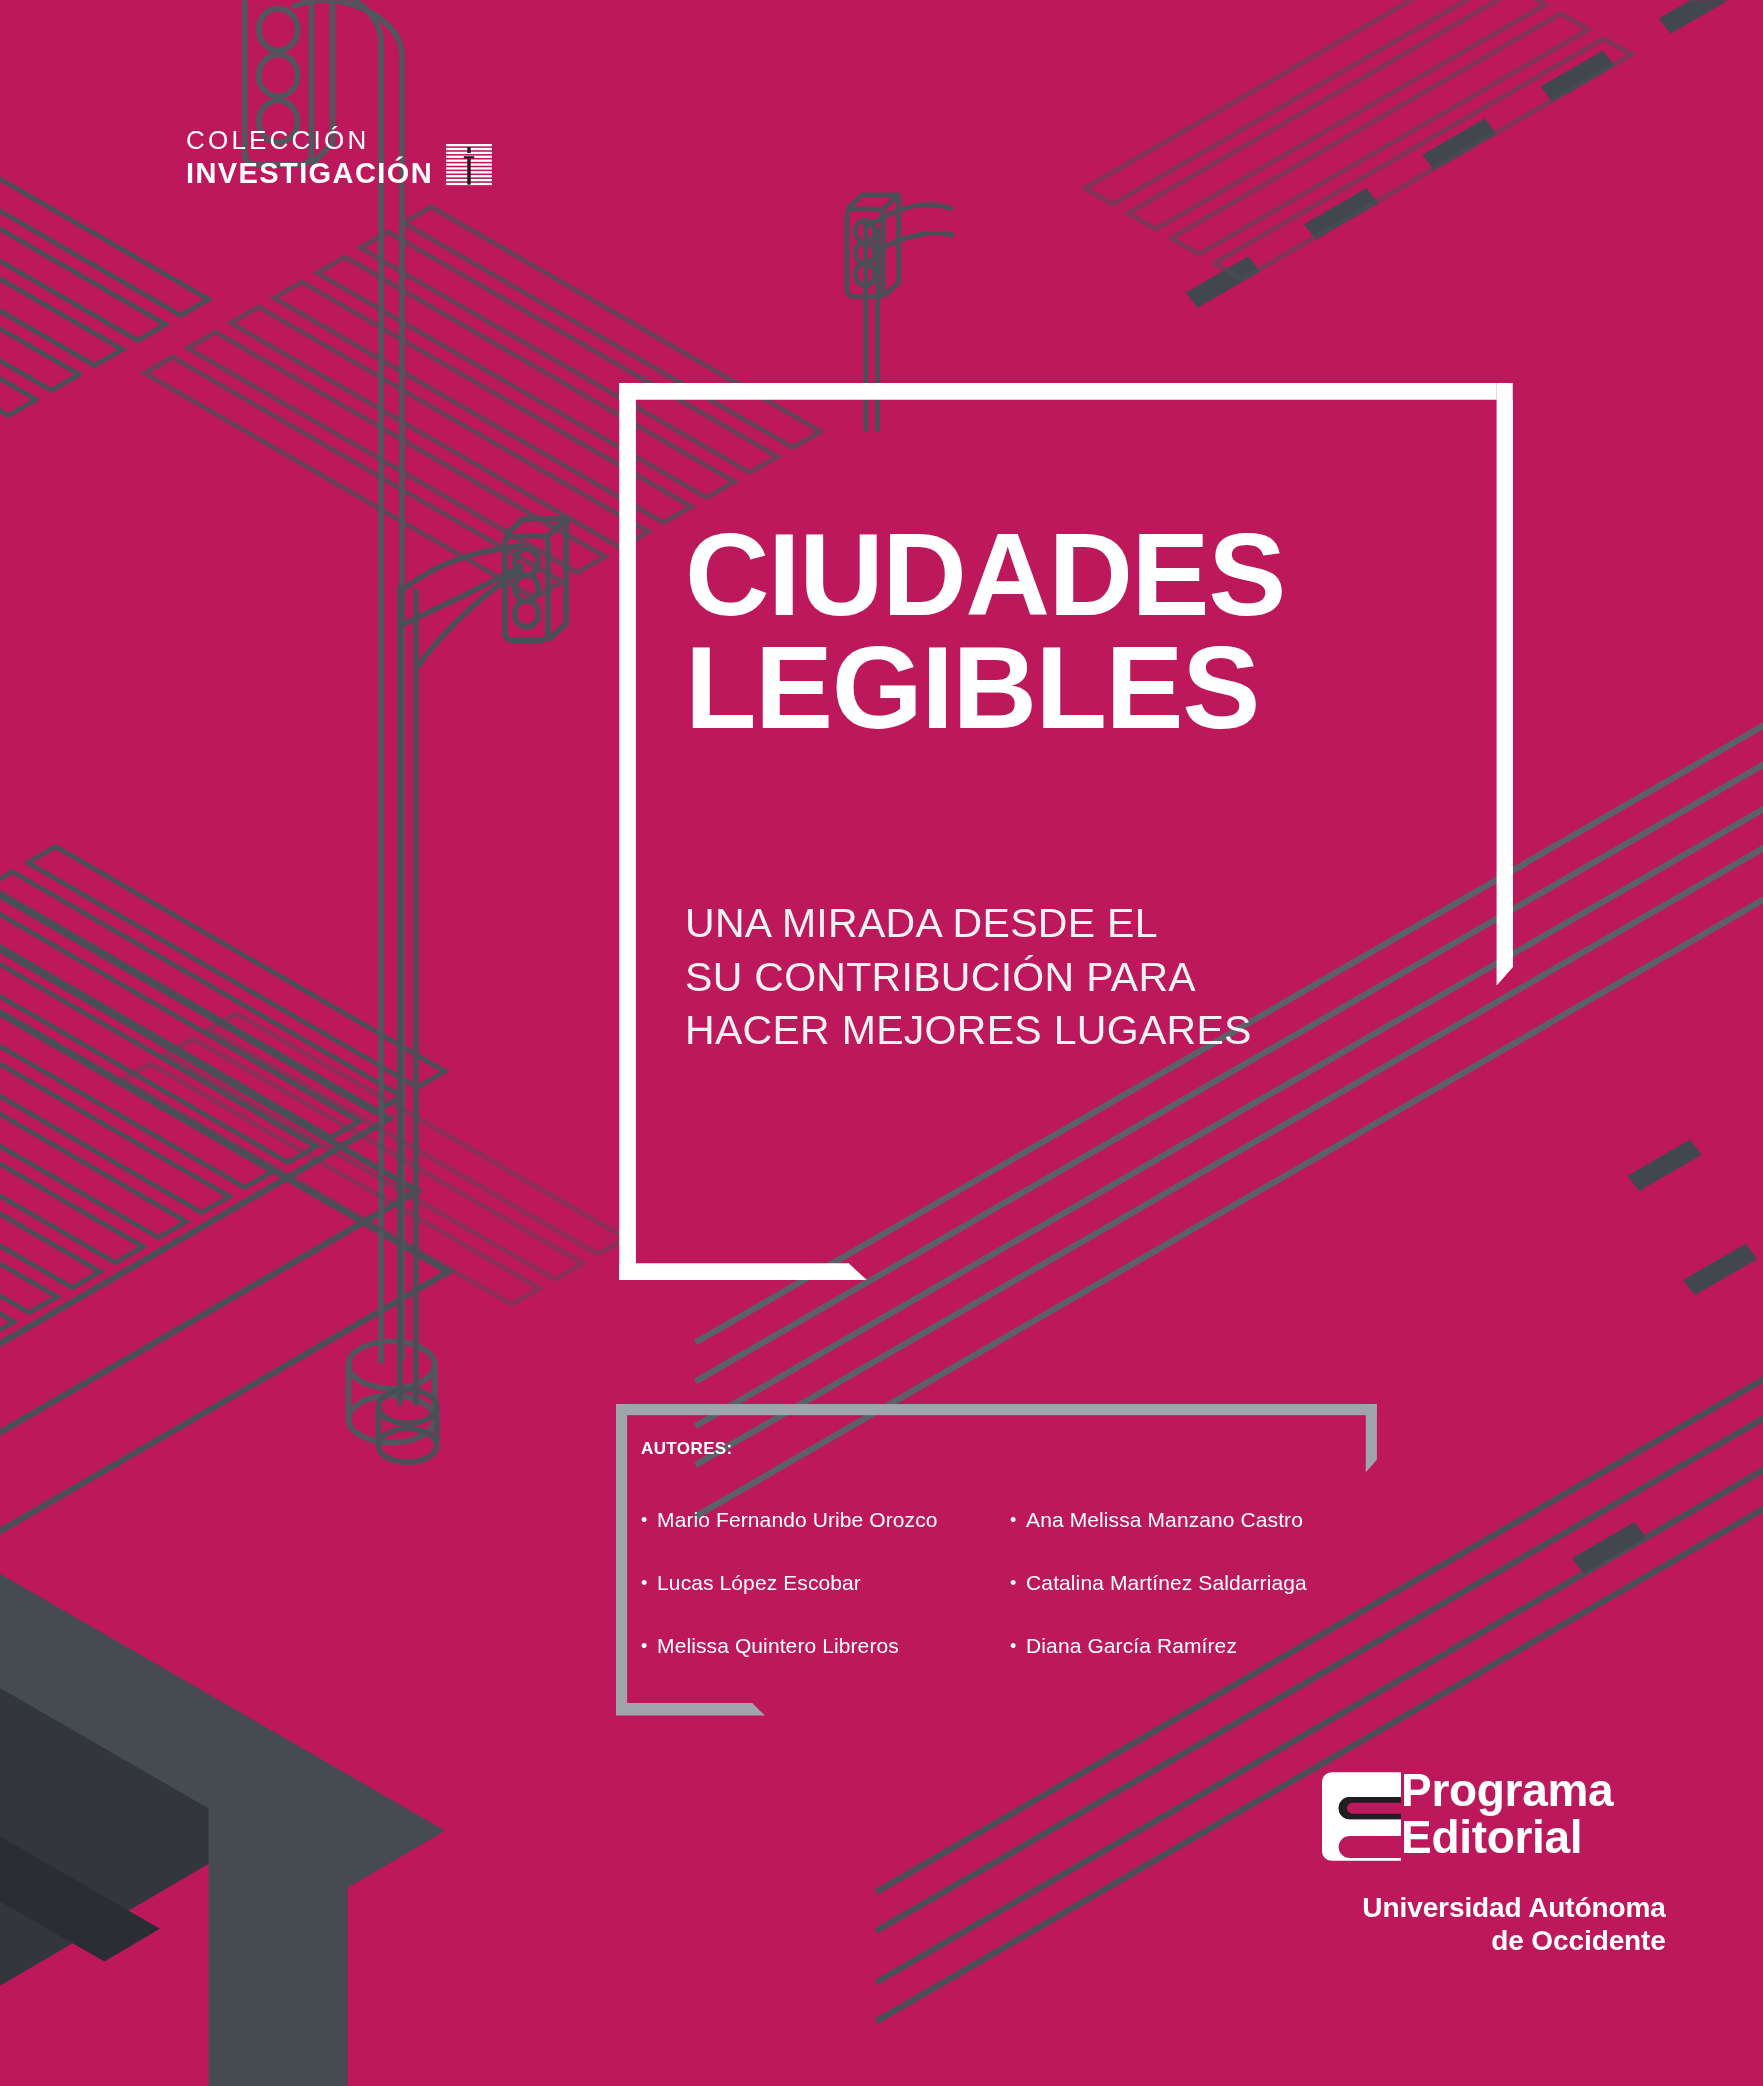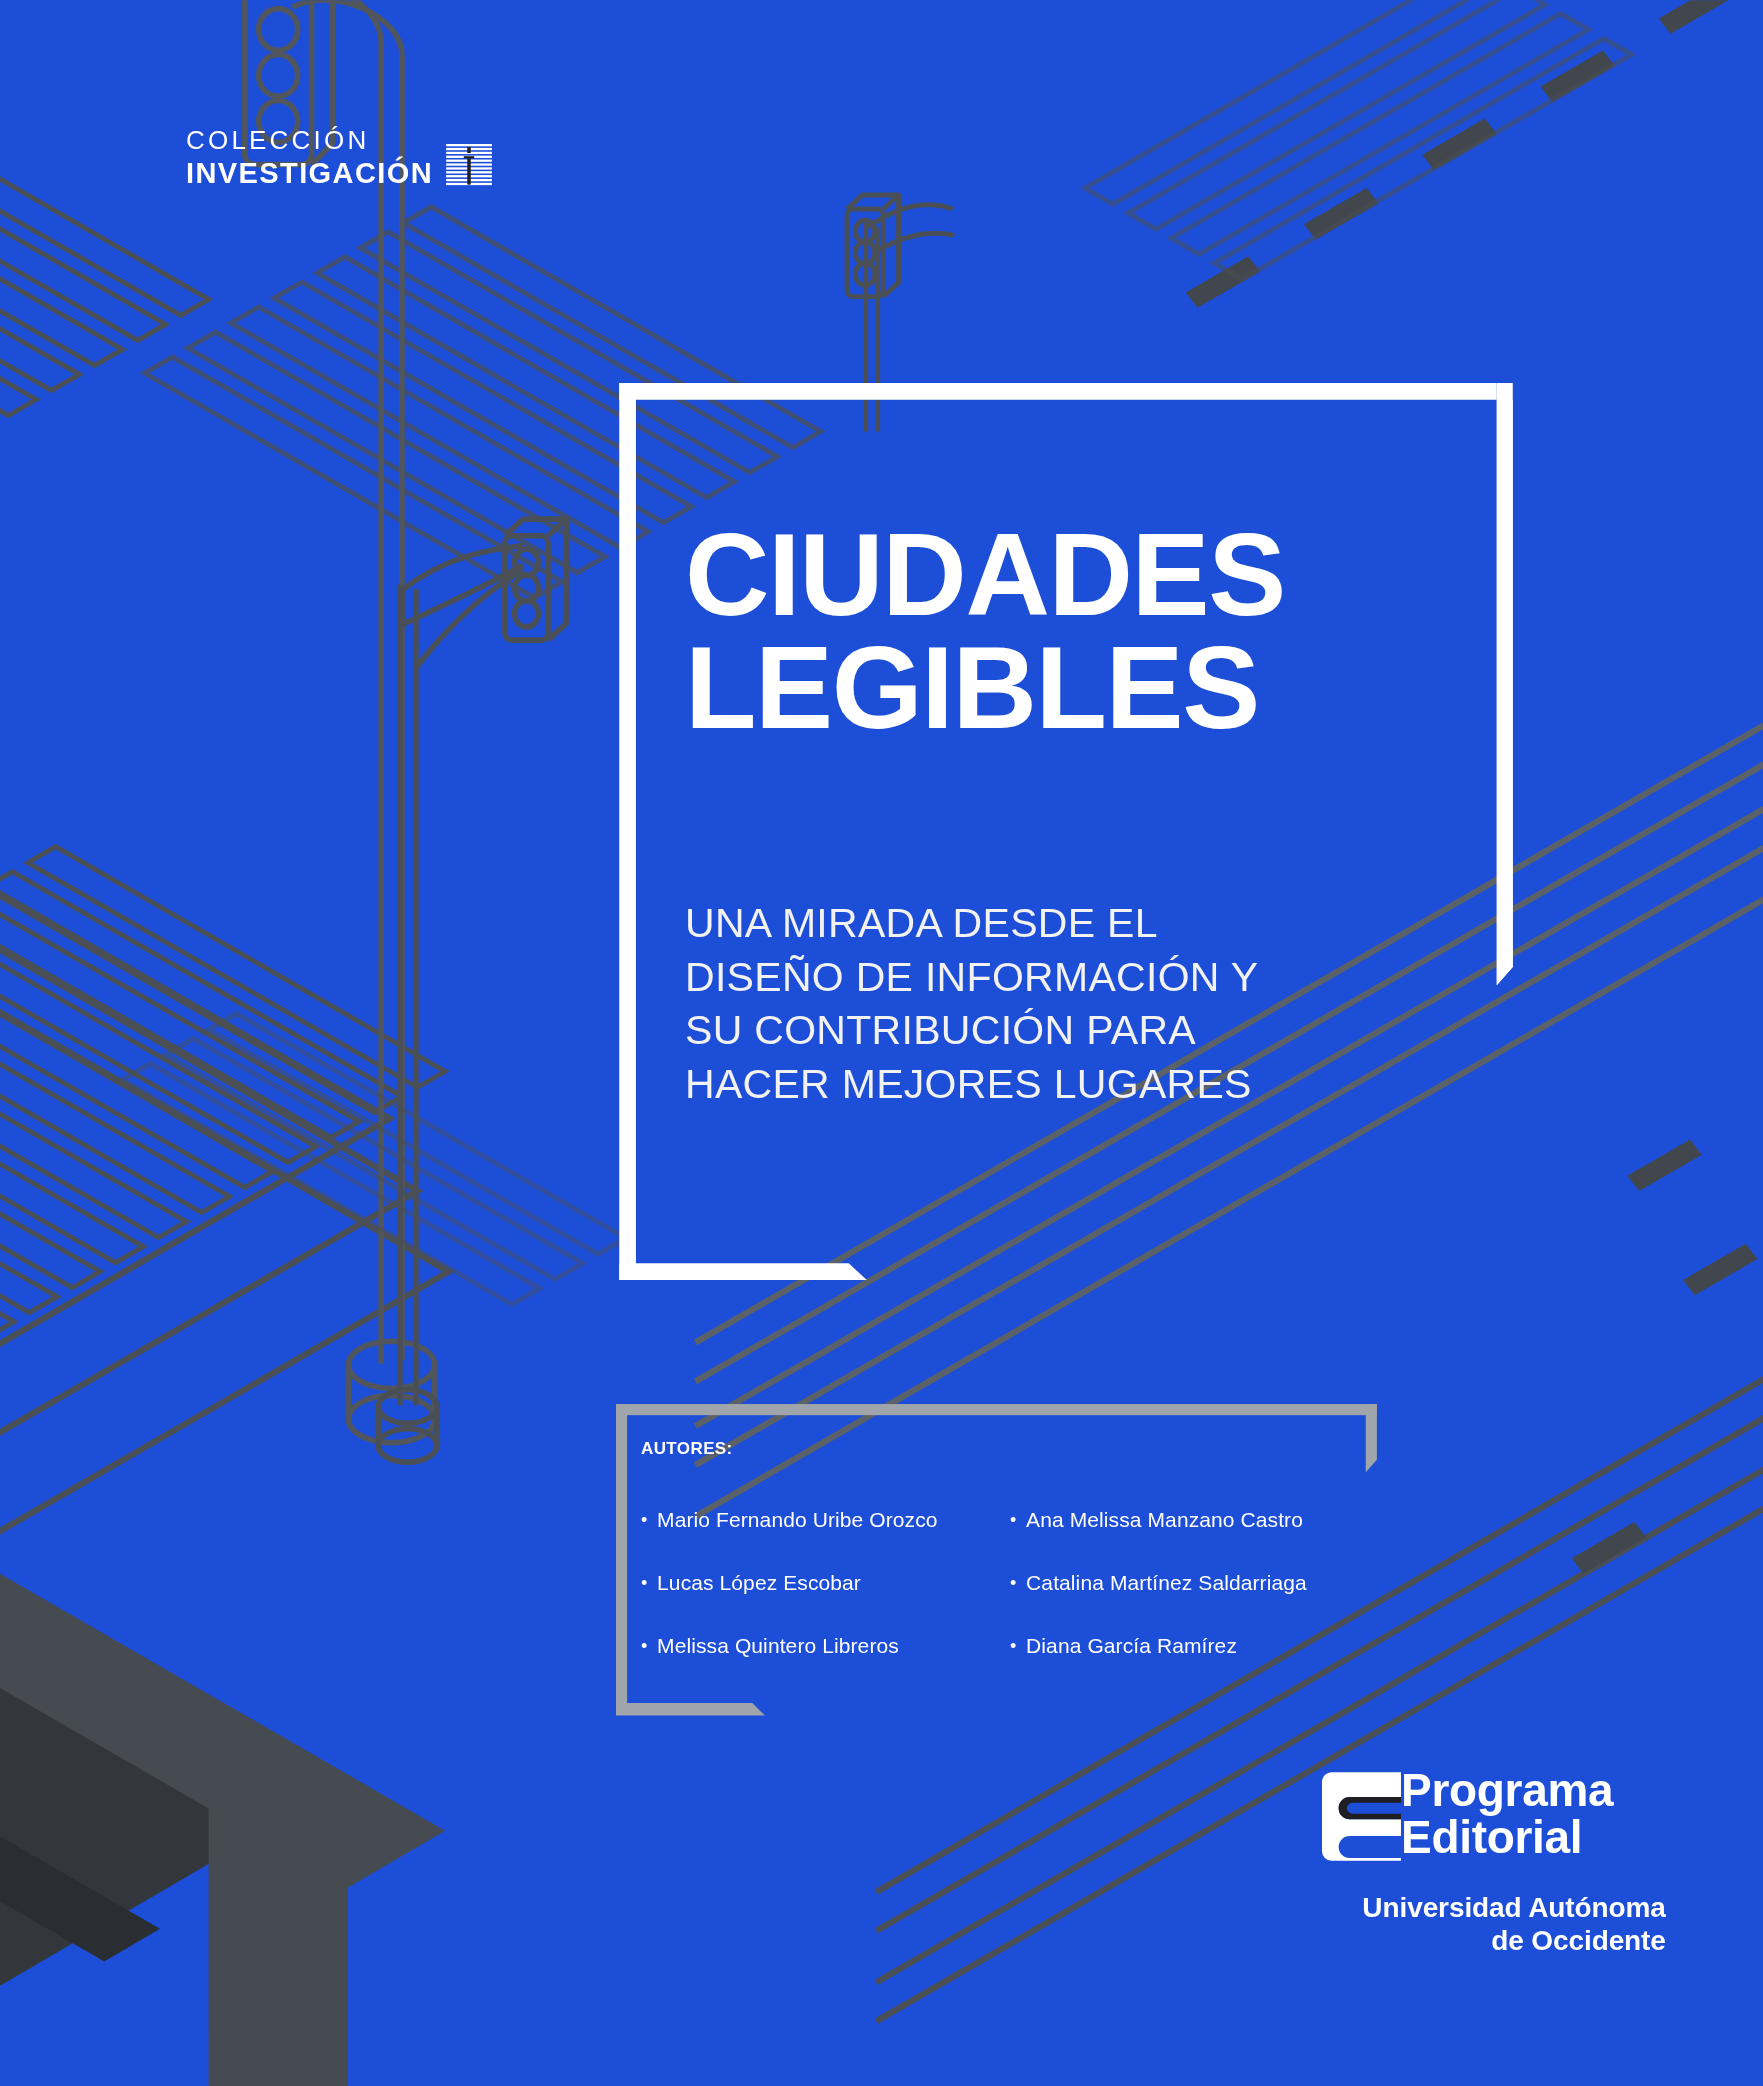--- a/index.html
+++ b/index.html
@@ -4,21 +4,21 @@
 <style>
   html, body {
     margin: 0;
     padding: 0;
     background: #17171b;
   }
   #cover {
     position: relative;
     width: 1763px;
     height: 2087px;
-    background: #1d4ed8;
+    background: #be185d;
     overflow: hidden;
     font-family: "Liberation Sans", sans-serif;
     -webkit-font-smoothing: antialiased;
   }
 
   
   #bg-art {
     position: absolute;
     inset: 0;
     width: 1763px;
@@ -405,21 +405,20 @@
     <path d="M0,1266 L330,1266 L356,1290 L0,1290 Z" fill="#ffffff"></path>
   </svg>
 
   <div id="title-block">
     <span class="title-line">CIUDADES</span>
     <span class="title-line">LEGIBLES</span>
   </div>
 
   <div id="subtitle-block">
     <span class="subtitle-line">UNA MIRADA DESDE EL</span>
-    <span class="subtitle-line">DISEÑO DE INFORMACIÓN Y</span>
     <span class="subtitle-line">SU CONTRIBUCIÓN PARA</span>
     <span class="subtitle-line">HACER MEJORES LUGARES</span>
   </div>
 
   <svg id="authors-frame" viewBox="0 0 1110 460" xmlns="http://www.w3.org/2000/svg">
 
     <rect x="0" y="0" width="16" height="446" fill="#a0a4ab"></rect>
 
     <rect x="0" y="0" width="1094" height="16" fill="#a0a4ab"></rect>
 

